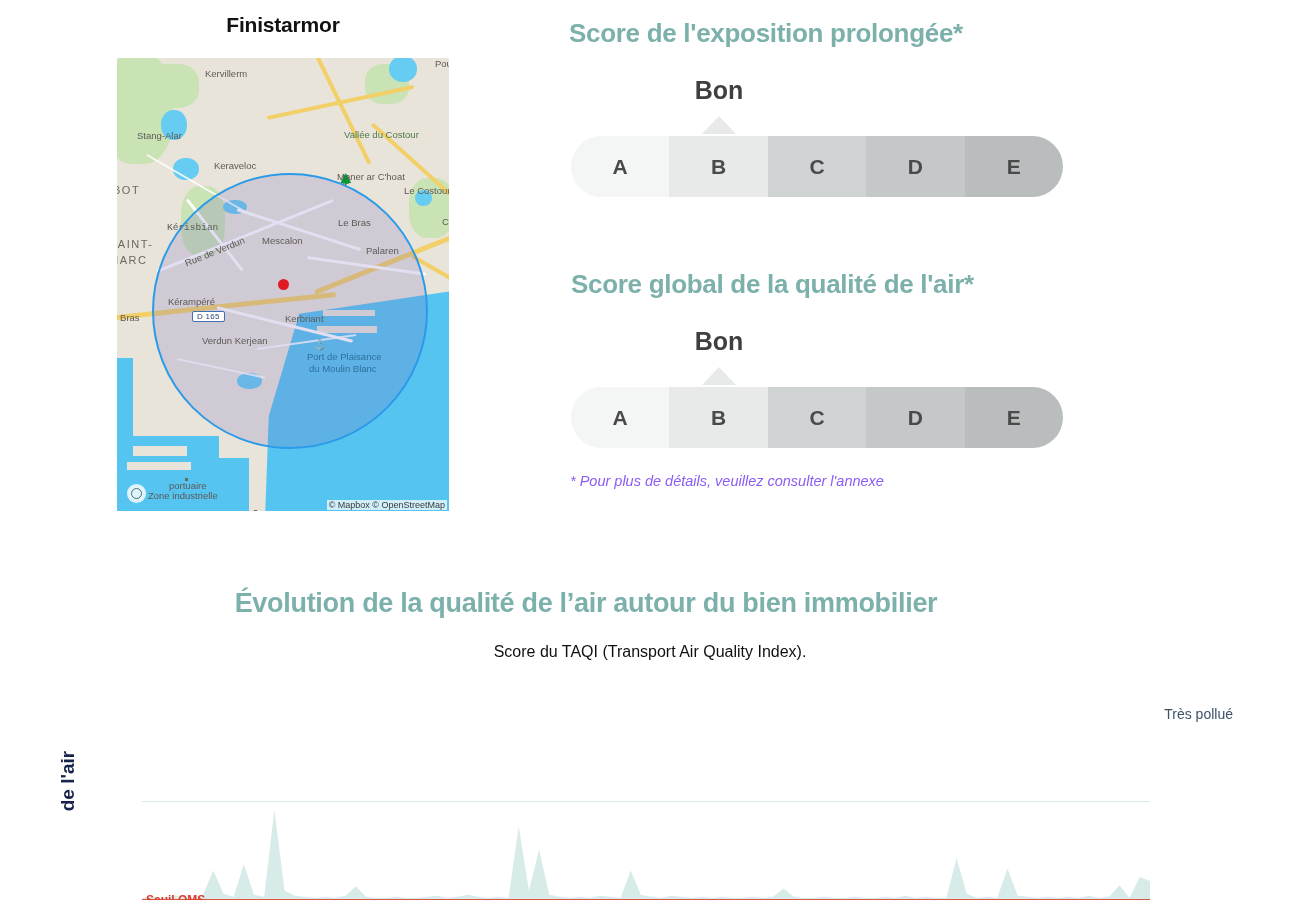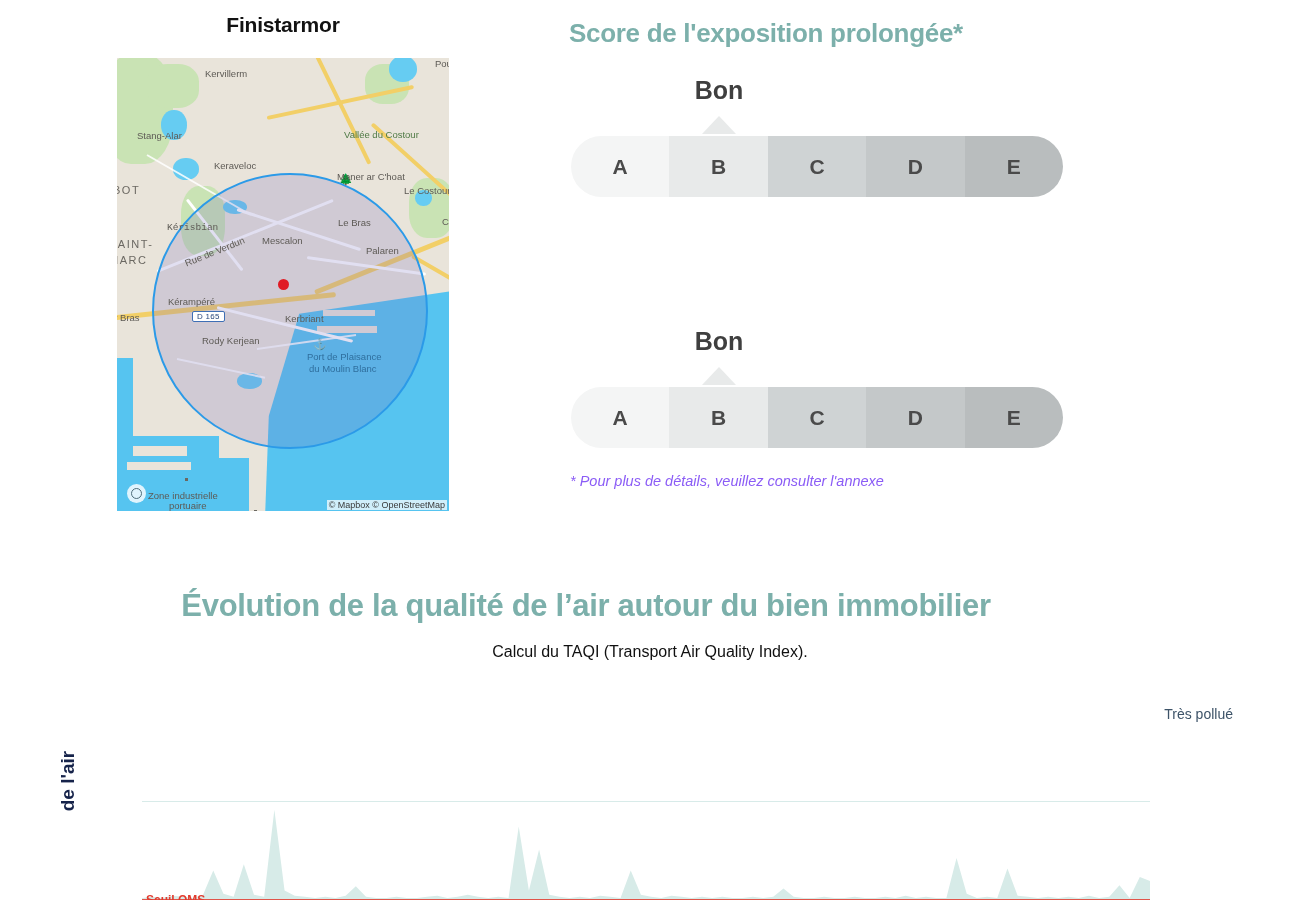--- a/index.html
+++ b/index.html
@@ -206,21 +206,21 @@
     font-style: italic;
     color: #8b5cf6;
     white-space: nowrap;
   }
 
   
   .chart-title {
     position: absolute;
     left: 0; top: 588px; width: 1172px;
     text-align: center;
-    font-size: 31px;
+    font-size: 27px;
     font-weight: bold;
     color: #7cb0ab;
     letter-spacing: -0.3px;
   }
   .chart-subtitle {
     position: absolute;
     left: 0; top: 643px; width: 1300px;
     text-align: center;
     font-size: 16px;
     color: #101010;
@@ -354,57 +354,60 @@
         <div class="map-label" style="left: 325px; top: 158px;">C</div>
         <div class="map-label" style="left: 50px; top: 164px; font-family: Liberation Mono, monospace;">Kérisbian</div>
         <div class="map-label" style="left: 145px; top: 177px;">Mescalon</div>
         <div class="map-label big" style="left: -8px; top: 180px;">SAINT-</div>
         <div class="map-label big" style="left: -8px; top: 196px;">MARC</div>
         <div class="map-label" style="left: 249px; top: 187px;">Palaren</div>
         <div class="map-label" style="left: 66px; top: 188px; transform: rotate(-22deg); color: rgb(93, 90, 85);">Rue de Verdun</div>
         <div class="map-label" style="left: 51px; top: 238px;">Kérampéré</div>
         <div class="map-label" style="left: -8px; top: 254px;">ur Bras</div>
         <div class="map-label" style="left: 168px; top: 255px;">Kerbriant</div>
-        <div class="map-label" style="left: 85px; top: 277px;">Rody Kerjean</div>
+        <div class="map-label" style="left: 85px; top: 277px;">Verdun Kerjean</div>
         <div class="map-label water" style="left: 190px; top: 293px;">Port de Plaisance</div>
         <div class="map-label water" style="left: 192px; top: 305px;">du Moulin Blanc</div>
         <div class="map-label" style="left: 31px; top: 432px;">Zone industrielle</div>
-        <div class="map-label" style="left: 52px; top: 442px;">portuaire</div>
+        <div class="map-label" style="left: 52px; top: 422px;">portuaire</div>
         <div class="map-attrib">© Mapbox © OpenStreetMap</div>
     </div>
   </div>
 
 
   <div class="score-block" style="left:569px;top:18px;">
     <div class="score-title">Score de l'exposition prolongée*</div>
   </div>
   <div class="score-rating" style="left:669px;top:76px;width:100px;">Bon</div>
   <div class="pointer" style="left:702px;top:116px;border-bottom:18px solid #e8eaea;"></div>
   <div class="scale" style="left:571px;top:136px;">
     <div class="scale-seg" style="background:#f4f5f5;">A</div>
     <div class="scale-seg" style="background:#e8eaea;">B</div>
     <div class="scale-seg" style="background:#cfd3d4;">C</div>
     <div class="scale-seg" style="background:#c4c8c9;">D</div>
     <div class="scale-seg" style="background:#b9bdbe;">E</div>
   </div>
 
+  <div class="score-block" style="left:571px;top:269px;">
+    <div class="score-title">Score global de la qualité de l'air*</div>
+  </div>
   <div class="score-rating" style="left:669px;top:327px;width:100px;">Bon</div>
   <div class="pointer" style="left:702px;top:367px;border-bottom:18px solid #e8eaea;"></div>
   <div class="scale" style="left:571px;top:387px;">
     <div class="scale-seg" style="background:#f4f5f5;">A</div>
     <div class="scale-seg" style="background:#e8eaea;">B</div>
     <div class="scale-seg" style="background:#cfd3d4;">C</div>
     <div class="scale-seg" style="background:#c4c8c9;">D</div>
     <div class="scale-seg" style="background:#b9bdbe;">E</div>
   </div>
 
   <div class="footnote" style="left:570px;top:473px;">* Pour plus de détails, veuillez consulter l'annexe</div>
 
   <div class="chart-title">Évolution de la qualité de l’air autour du bien immobilier</div>
-  <div class="chart-subtitle">Calcul du TAQI (Transport Air Quality Index).</div>
+  <div class="chart-subtitle">Score du TAQI (Transport Air Quality Index).</div>
   <div class="legend-polluted">Très pollué</div>
 
   <div class="ylabel">de l'air</div>
   <div class="chart-gridline"></div>
 
   <div class="chart-area">
     <svg id="taqi-svg" width="1008" height="105" viewBox="0 0 1008 105" preserveAspectRatio="none">
       <path id="taqi-path" fill="#d7ebe8" stroke="none" d="M 0 105 L 0.00 102.90 L 10.18 101.85 L 20.36 102.90 L 30.55 100.80 L 40.73 101.85 L 50.91 102.90 L 61.09 99.75 L 71.27 75.60 L 81.45 98.70 L 91.64 101.85 L 101.82 69.30 L 112.00 99.75 L 122.18 101.85 L 132.36 14.70 L 142.55 95.55 L 152.73 100.80 L 162.91 101.85 L 173.09 102.90 L 183.27 101.85 L 193.45 102.90 L 203.64 100.80 L 213.82 91.35 L 224.00 101.85 L 234.18 102.90 L 244.36 102.90 L 254.55 101.85 L 264.73 102.90 L 274.91 102.90 L 285.09 101.85 L 295.27 100.80 L 305.45 102.90 L 315.64 101.85 L 325.82 99.75 L 336.00 101.85 L 346.18 102.90 L 356.36 101.85 L 366.55 102.90 L 376.73 31.50 L 386.91 95.55 L 397.09 54.60 L 407.27 99.75 L 417.45 101.85 L 427.64 102.90 L 437.82 101.85 L 448.00 102.90 L 458.18 100.80 L 468.36 101.85 L 478.55 102.90 L 488.73 75.60 L 498.91 99.75 L 509.09 101.85 L 519.27 102.90 L 529.45 100.80 L 539.64 101.85 L 549.82 102.90 L 560.00 101.85 L 570.18 102.90 L 580.36 101.85 L 590.55 102.90 L 600.73 102.90 L 610.91 101.85 L 621.09 102.90 L 631.27 101.85 L 641.45 93.45 L 651.64 101.85 L 661.82 102.90 L 672.00 102.90 L 682.18 101.85 L 692.36 102.90 L 702.55 102.90 L 712.73 101.85 L 722.91 102.90 L 733.09 102.90 L 743.27 101.85 L 753.45 102.90 L 763.64 100.80 L 773.82 102.90 L 784.00 101.85 L 794.18 102.90 L 804.36 102.90 L 814.55 63.00 L 824.73 98.70 L 834.91 102.90 L 845.09 101.85 L 855.27 102.90 L 865.45 73.50 L 875.64 100.80 L 885.82 101.85 L 896.00 102.90 L 906.18 101.85 L 916.36 102.90 L 926.55 101.85 L 936.73 102.90 L 946.91 100.80 L 957.09 102.90 L 967.27 101.85 L 977.45 90.30 L 987.64 102.90 L 997.82 81.90 L 1008.00 86.10 L 1008 105 Z"></path>
     </svg>
   </div>

